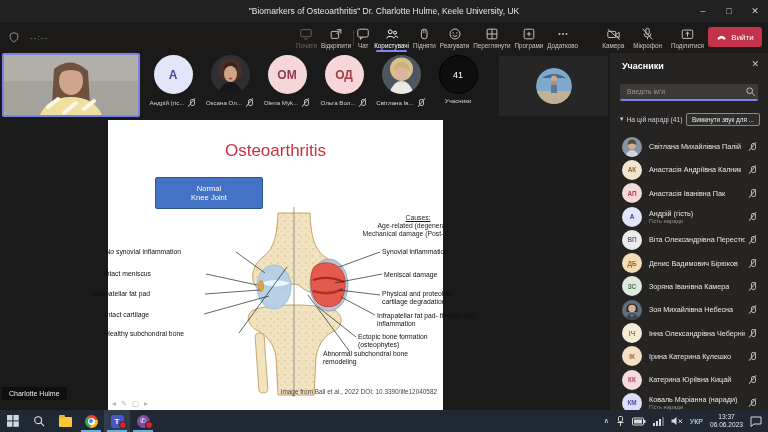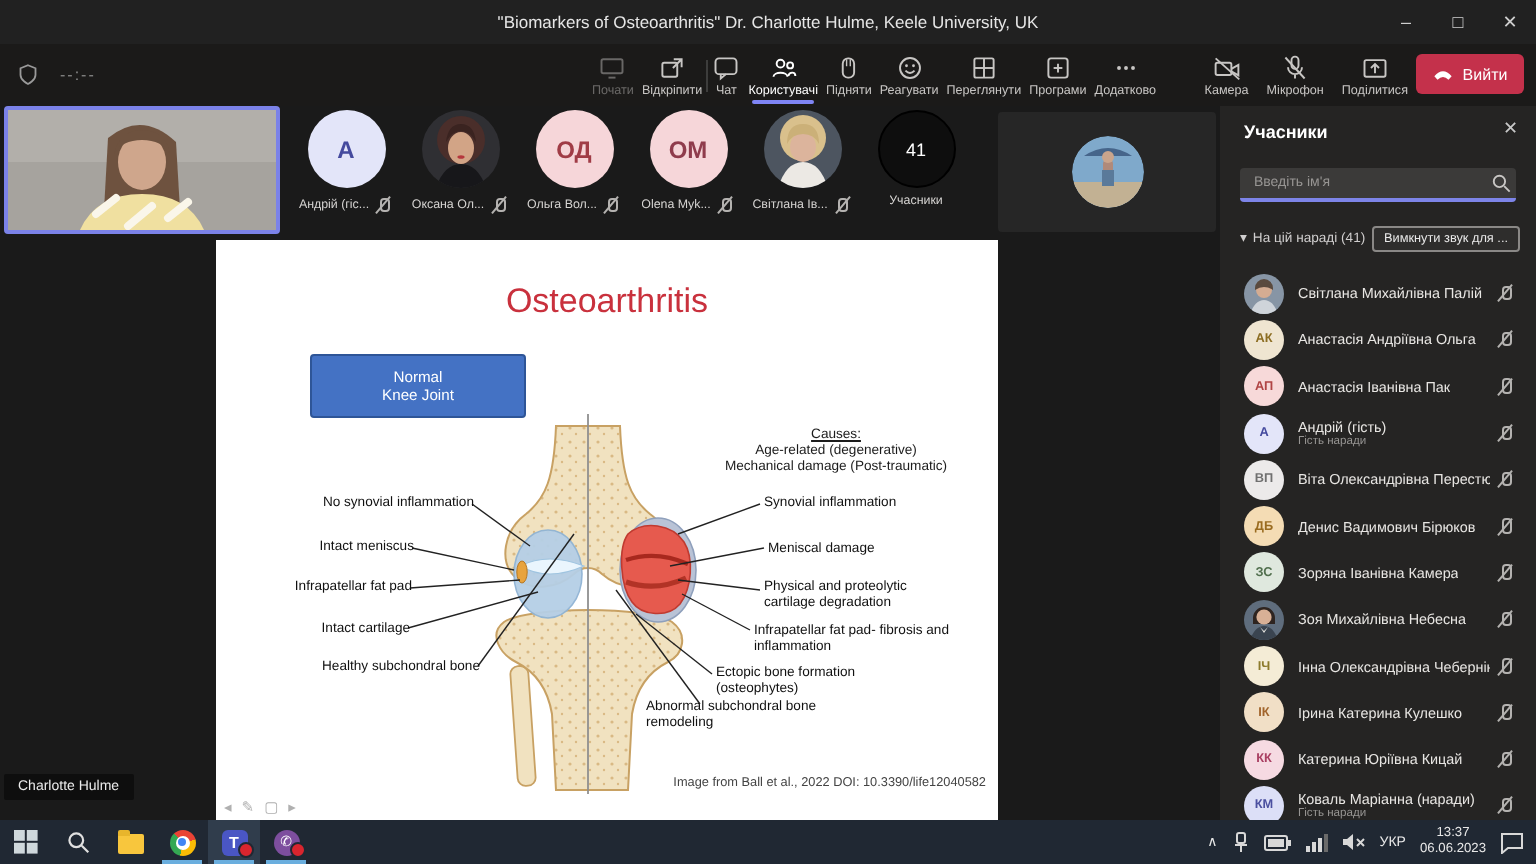--- a/index.html
+++ b/index.html
@@ -39,21 +39,21 @@
        font-size:12px;font-weight:bold;overflow:hidden;flex:none;}
   .srow{display:flex;align-items:center;gap:2px;margin-top:3px;max-width:52px;}
   .sname{font-size:6.2px;color:#d6d4d2;white-space:nowrap;overflow:hidden;max-width:40px;}
   .cntcircle{width:37px;height:37px;border-radius:50%;background:#0e0e0e;border:1px solid #000;
              color:#fff;font-size:9px;display:flex;align-items:center;justify-content:center;}
   .selfview{position:absolute;left:499px;top:3px;width:109px;height:60px;background:#262626;border-radius:2px;
             display:flex;align-items:center;justify-content:center;}
   .nametag{position:absolute;left:2px;top:334px;background:rgba(12,12,12,.88);color:#ececec;
            font-size:7px;padding:3px 7px;border-radius:1px;}
   
-  .slide{position:absolute;left:108px;top:67px;width:391px;height:290px;background:#fff;color:#1c1c1c;}
+  .slide{position:absolute;left:108px;top:67px;width:335px;height:290px;background:#fff;color:#1c1c1c;}
   .slide-title{position:absolute;left:0;top:21px;width:100%;text-align:center;font-size:17px;color:#c9313d;}
   .bluebox{position:absolute;width:106px;height:30px;background:#4472c4;border:1px solid #2e5597;border-radius:2px;
            color:#fff;display:flex;flex-direction:column;align-items:center;justify-content:center;
            font-size:7.6px;line-height:9.5px;text-align:center;}
   .lbl{position:absolute;font-size:6.8px;line-height:8px;color:#111;}
   .lbl.r{text-align:right;}
   .causes{position:absolute;left:243px;top:94px;width:134px;text-align:center;font-size:6.8px;line-height:8px;}
   .causes .ch{text-decoration:underline;}
   .citation{position:absolute;right:6px;top:268px;font-size:6.4px;color:#444;}
   .slidectrls{position:absolute;left:4px;top:279px;display:flex;gap:5px;color:#b0b0b0;font-size:7.5px;}
@@ -297,30 +297,30 @@
               <ellipse cx="19.5" cy="23.5" rx="1.8" ry="0.9" fill="#b5373d"></ellipse>
               <path d="M7,39 q4,-12 12.5,-12 q8.5,0 12.5,12 Z" fill="#17171a"></path>
             </svg>
         </span>
         <span class="srow">
             <span class="sname">Оксана Ол...</span>
             <span class="micoff inl"></span>
           </span>
       </div>
       <div class="scell">
+        <span class="sav" style="background: rgb(246, 214, 217); color: rgb(143, 60, 76);">ОМ</span>
+        <span class="srow">
+            <span class="sname">Olena Myk...</span>
+            <span class="micoff inl"></span>
+          </span>
+      </div>
+      <div class="scell">
         <span class="sav" style="background: rgb(246, 214, 217); color: rgb(160, 60, 70);">ОД</span>
         <span class="srow">
             <span class="sname">Ольга Вол...</span>
-            <span class="micoff inl"></span>
-          </span>
-      </div>
-      <div class="scell">
-        <span class="sav" style="background: rgb(246, 214, 217); color: rgb(143, 60, 76);">ОМ</span>
-        <span class="srow">
-            <span class="sname">Olena Myk...</span>
             <span class="micoff inl"></span>
           </span>
       </div>
       <div class="scell">
         <span class="sav">
           <svg width="39" height="39" viewBox="0 0 39 39">
               <rect width="39" height="39" fill="#4d5560"></rect>
               <circle cx="19.5" cy="14" r="11.5" fill="#d9c08c"></circle>
               <ellipse cx="19.5" cy="18.5" rx="6.5" ry="7.5" fill="#dcb49c"></ellipse>
               <path d="M11.5,17 q0,-10 8,-10 q8,0 8,10 q-2.5,-5 -8,-5 q-5.5,0 -8,5 Z" fill="#cbb078"></path>
@@ -471,21 +471,21 @@
               <circle cx="10" cy="8" r="4" fill="#d4ac92"></circle>
               <path d="M5.5,7 a4.5,4.5 0 0 1 9,0 v1 q-4.5,-3 -9,0 Z" fill="#5a4a3e"></path>
               <path d="M3,20 q2.5,-7 7,-7 q4.5,0 7,7 Z" fill="#cfd4da"></path>
             </svg>
           </span>
         <span class="pname">Світлана Михайлівна Палій</span>
         <span class="micoff"></span>
       </div>
       <div class="prow">
         <span class="pav" style="background: rgb(239, 229, 209); color: rgb(140, 109, 34);">АК</span>
-        <span class="pname">Анастасія Андріївна Ольга</span>
+        <span class="pname">Анастасія Андріївна Калник</span>
         <span class="micoff"></span>
       </div>
       <div class="prow">
         <span class="pav" style="background: rgb(247, 217, 217); color: rgb(176, 69, 69);">АП</span>
         <span class="pname">Анастасія Іванівна Пак</span>
         <span class="micoff"></span>
       </div>
       <div class="prow">
         <span class="pav" style="background: rgb(227, 229, 249); color: rgb(69, 74, 158);">А</span>
         <span class="pcol">

